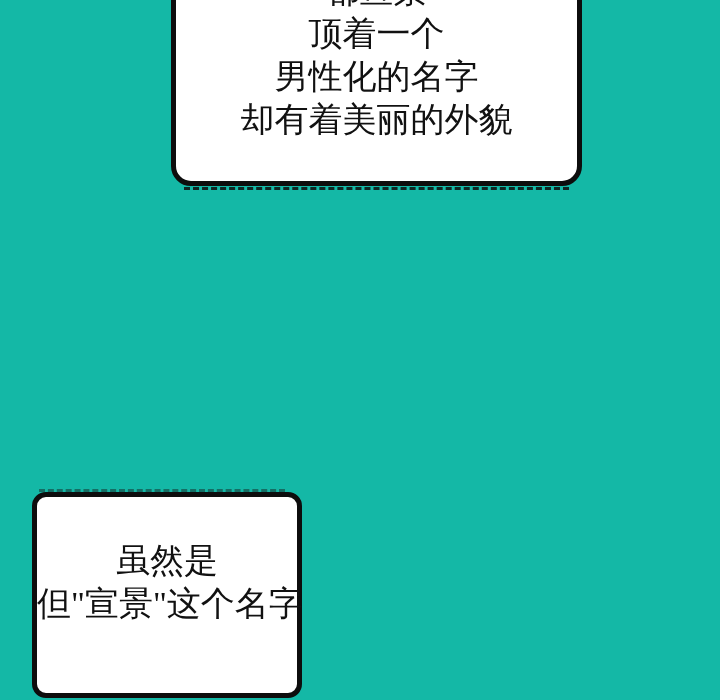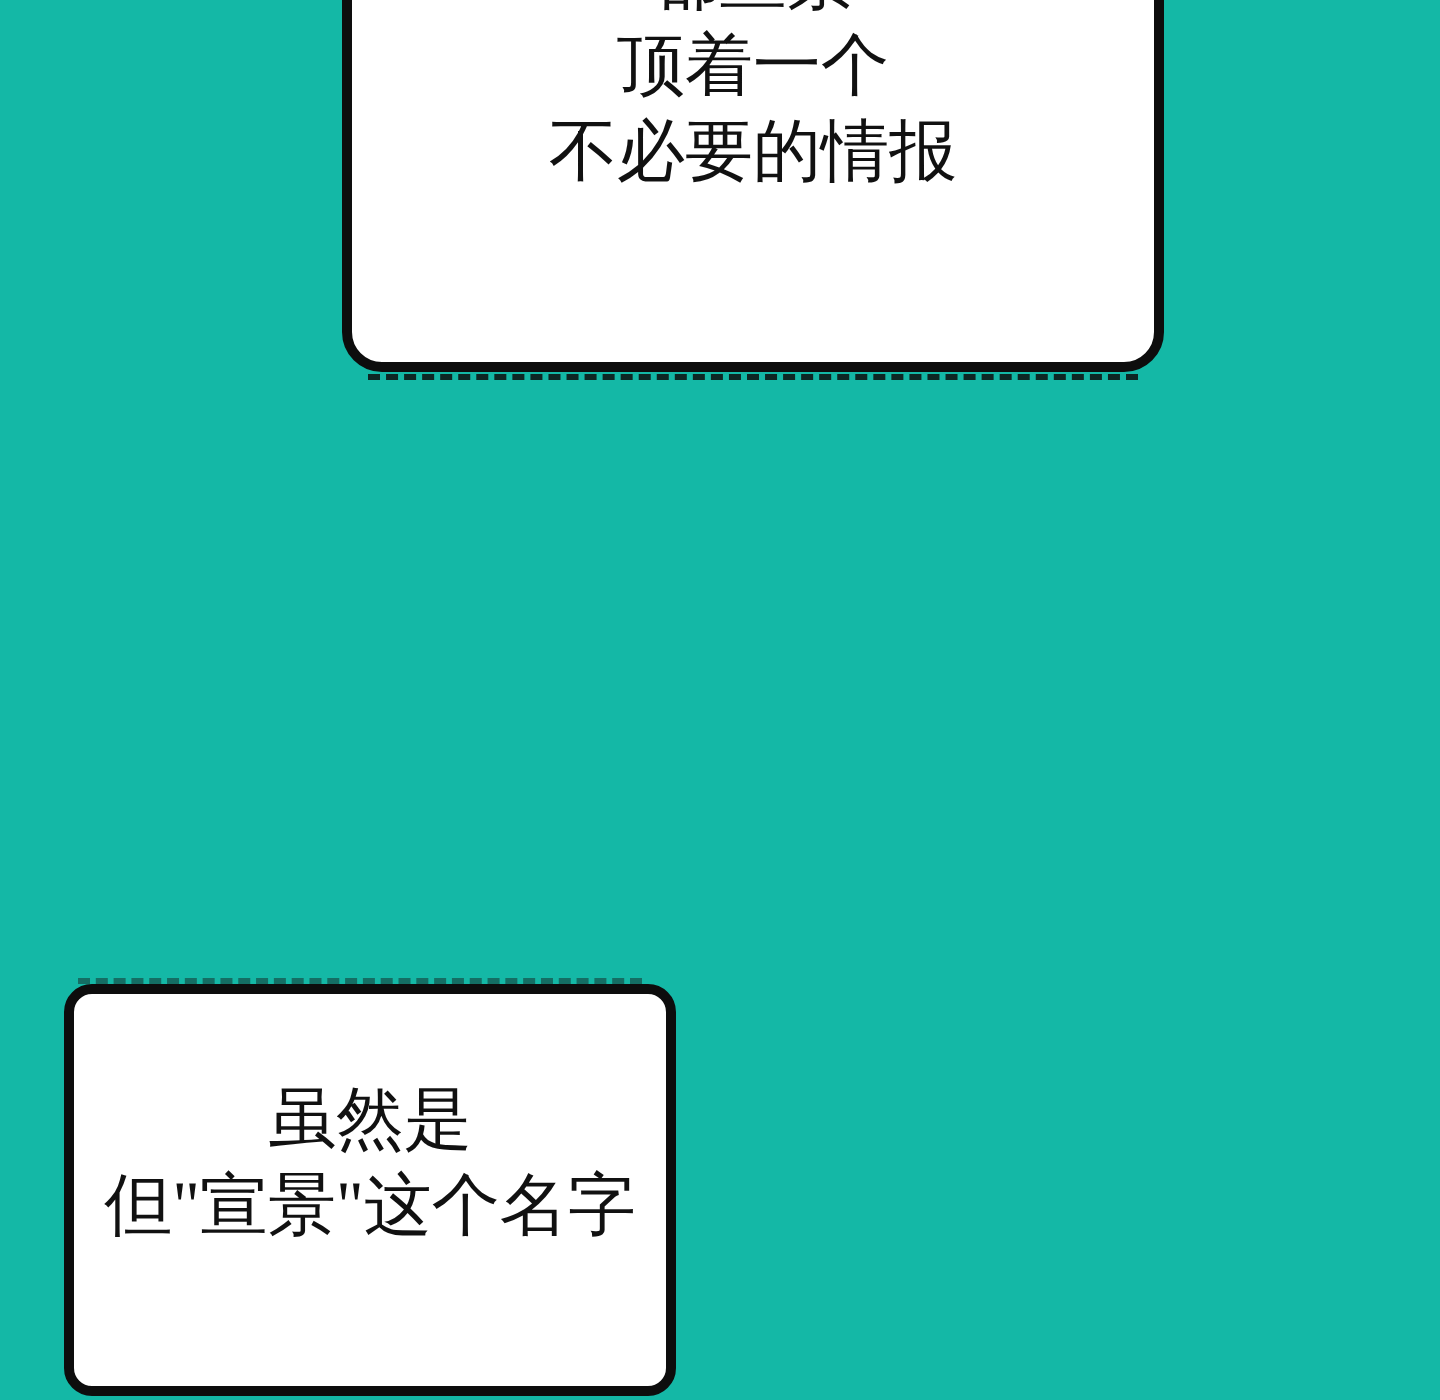--- a/index.html
+++ b/index.html
@@ -36,21 +36,21 @@
     position: absolute;
     left: 8px;
     right: 8px;
     bottom: -9px;
     border-bottom: 3px dashed rgba(13,13,13,0.85);
   }
   
   .bubble-bottom {
     left: 32px;
     top: 492px;
-    width: 306px;
+    width: 270px;
     height: 206px;
     border-radius: 14px;
   }
   
   .bubble-bottom::before {
     content: "";
     position: absolute;
     left: 2px;
     right: 12px;
     top: -8px;
@@ -73,21 +73,22 @@
 </style>
 </head>
 <body>
 
 <div class="page">
 
   <div class="bubble bubble-top">
     <div class="bubble-text">
       <div>都宣景</div>
       <div>顶着一个</div>
-      <div>不必要的情报</div>
+      <div>男性化的名字</div>
+      <div>却有着美丽的外貌</div>
     </div>
   </div>
 
   <div class="bubble bubble-bottom">
     <div class="bubble-text">
       <div>虽然是</div>
       <div>但"宣景"这个名字</div>
     </div>
   </div>
 

